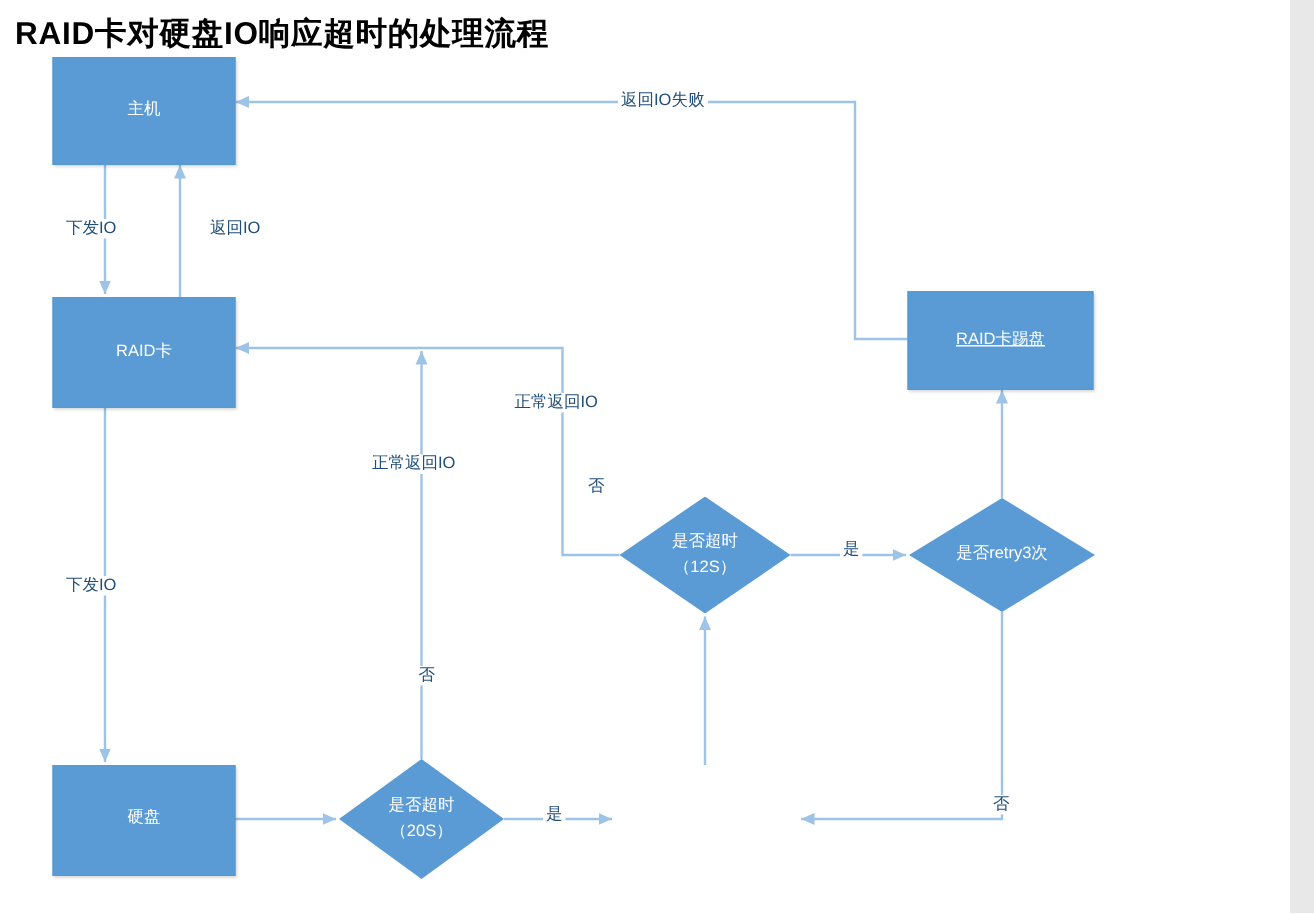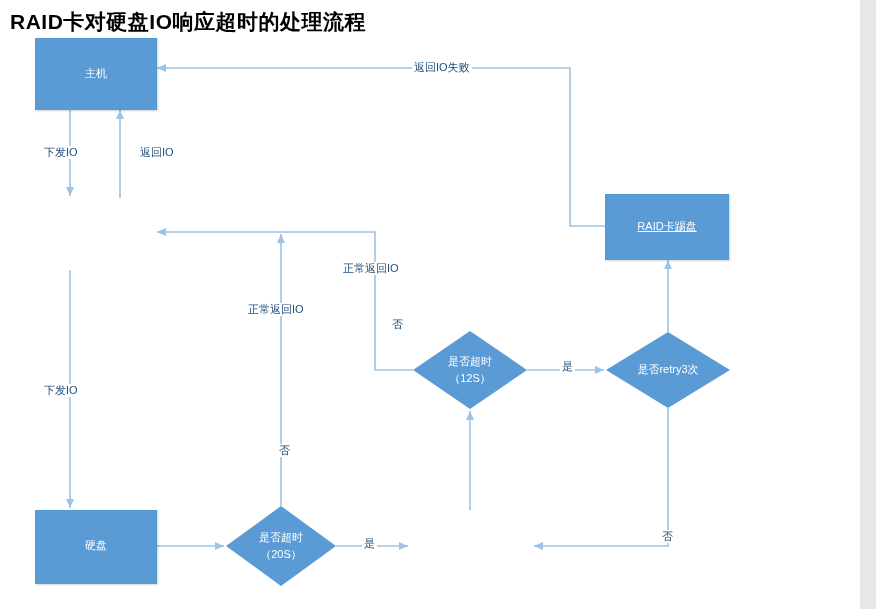--- a/index.html
+++ b/index.html
@@ -72,20 +72,23 @@
     <path class="edge" marker-end="url(#ah)" d="M 668 332 L 668 260"></path>
     <path class="edge" marker-end="url(#ah)" d="M 668 408 L 668 546 L 534 546"></path>
     <path class="edge" marker-end="url(#ah)" d="M 413 370 L 375 370 L 375 232 L 157 232"></path>
     <path class="edge" marker-end="url(#ah)" d="M 281 506 L 281 234"></path>
     <path class="edge" marker-end="url(#ah)" d="M 605 226 L 570 226 L 570 68 L 157 68"></path>
   </svg>
 
   <div class="node box" id="n-host">
     <span>主机</span>
   </div>
+  <div class="node box" id="n-raid">
+    <span>RAID卡</span>
+  </div>
   <div class="node box" id="n-disk">
     <span>硬盘</span>
   </div>
   <div class="node box" id="n-kick">
     <span>RAID卡踢盘</span>
   </div>
 
   <div class="node diamond" id="n-t20">
     <span>是否超时</span>
     <span>（20S）</span>

